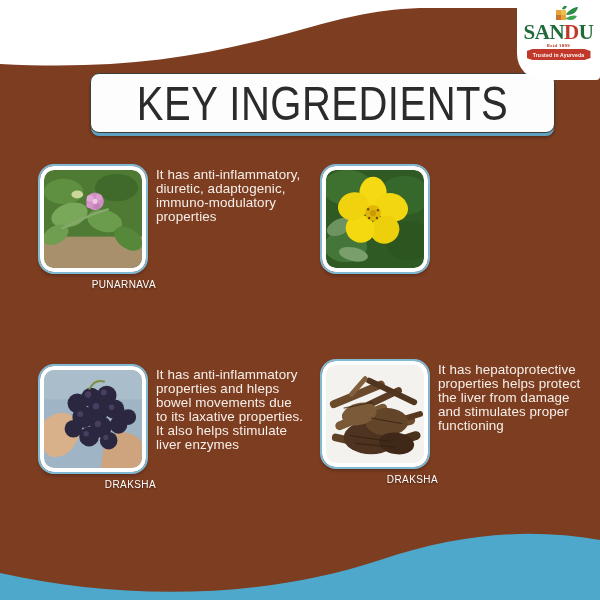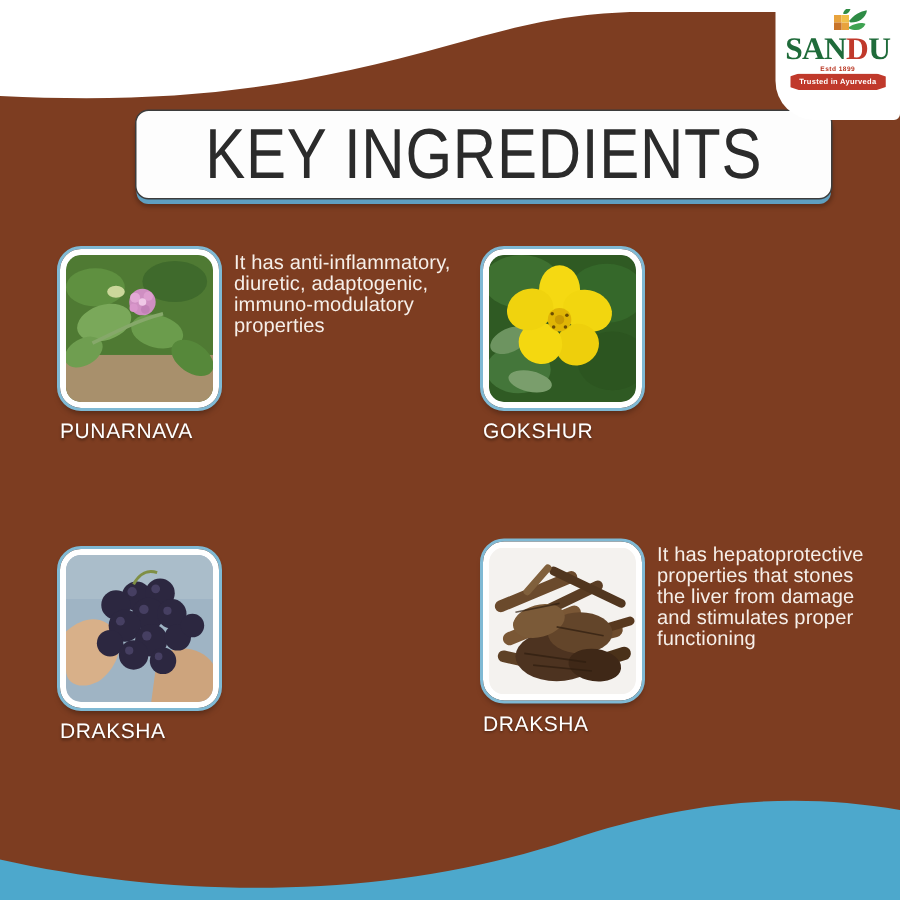--- a/index.html
+++ b/index.html
@@ -65,22 +65,22 @@
   .frame{
     width:106px;height:106px;box-sizing:border-box;
     background:#ffffff;border:4px solid #ffffff;border-radius:14px;
     outline:2px solid #7fb9d4;outline-offset:0px;
     box-shadow:0 3px 4px rgba(0,0,0,.35);
     overflow:hidden;position:relative;
   }
   .photo{position:absolute;inset:0;border-radius:9px;overflow:hidden;}
   .photo svg{display:block;width:100%;height:100%;}
   .label{
-    width:116px;text-align:left;margin-top:7px;
-    font-size:14px;color:#ffffff;letter-spacing:.4px;
+    width:116px;text-align:right;margin-top:7px;
+    font-size:10px;color:#ffffff;letter-spacing:.4px;
     text-shadow:0 1px 2px rgba(0,0,0,.45);
   }
   .desc{
     flex:1;color:#f6efe9;font-size:13.4px;line-height:14px;
     padding-top:2px;letter-spacing:.1px;
   }
 
   #block-punarnava{left:40px;top:166px;width:265px;}
   #block-gokshur  {left:322px;top:166px;width:265px;}
   #block-draksha  {left:40px;top:366px;width:265px;}
@@ -172,21 +172,20 @@
               <circle cx="0" cy="0" r="8" fill="#e0b505"></circle>
               <circle cx="0" cy="0" r="3.2" fill="#c99a03"></circle>
               <circle cx="-5" cy="-4" r="1.2" fill="#6b4d02"></circle>
               <circle cx="5" cy="-3" r="1.2" fill="#6b4d02"></circle>
               <circle cx="4" cy="5" r="1.2" fill="#6b4d02"></circle>
               <circle cx="-4" cy="5" r="1.2" fill="#6b4d02"></circle>
             </g>
           </svg>
         </div>
       </div>
-      <div class="label">GOKSHUR</div>
     </div>
   </div>
 
   <div class="block" id="block-draksha">
     <div class="col-img">
       <div class="frame">
         <div class="photo">
           <svg viewBox="0 0 100 100" preserveAspectRatio="none">
             <rect width="100" height="100" fill="#9fb4c4"></rect>
             <rect y="0" width="100" height="30" fill="#aabdca"></rect>
@@ -215,20 +214,21 @@
                 <circle cx="43" cy="65" r="2.8"></circle>
               <circle cx="69" cy="38" r="2.8"></circle>
                 <circle cx="63" cy="69" r="2.6"></circle>
             </g>
             <path d="M46,20 C50,12 56,10 62,12" stroke="#7f8f45" stroke-width="2" fill="none"></path>
           </svg>
         </div>
       </div>
       <div class="label">DRAKSHA</div>
     </div>
+    <div class="desc">It has anti-inflammatory properties and hleps bowel movements due to its laxative properties. It also helps stimulate liver enzymes</div>
   </div>
 
   <div class="block" id="block-katuki">
     <div class="col-img">
       <div class="frame">
         <div class="photo">
           <svg viewBox="0 0 100 100" preserveAspectRatio="none">
             <rect width="100" height="100" fill="#f4f2ef"></rect>
             <g stroke-linecap="round">
               <path d="M8,40 L56,20" stroke="#6b4a2c" stroke-width="8"></path>
@@ -249,16 +249,16 @@
               <path d="M24,72 L66,78"></path>
                 <path d="M30,80 L70,84"></path>
               <path d="M46,54 L78,60"></path>
                 <path d="M18,44 L48,38"></path>
             </g>
           </svg>
         </div>
       </div>
       <div class="label">DRAKSHA</div>
     </div>
-    <div class="desc">It has hepatoprotective properties that stones the liver from damage and stimulates proper functioning</div>
+    <div class="desc">It has hepatoprotective properties helps protect the liver from damage and stimulates proper functioning</div>
   </div>
 
 </div>
 
 </body></html>

